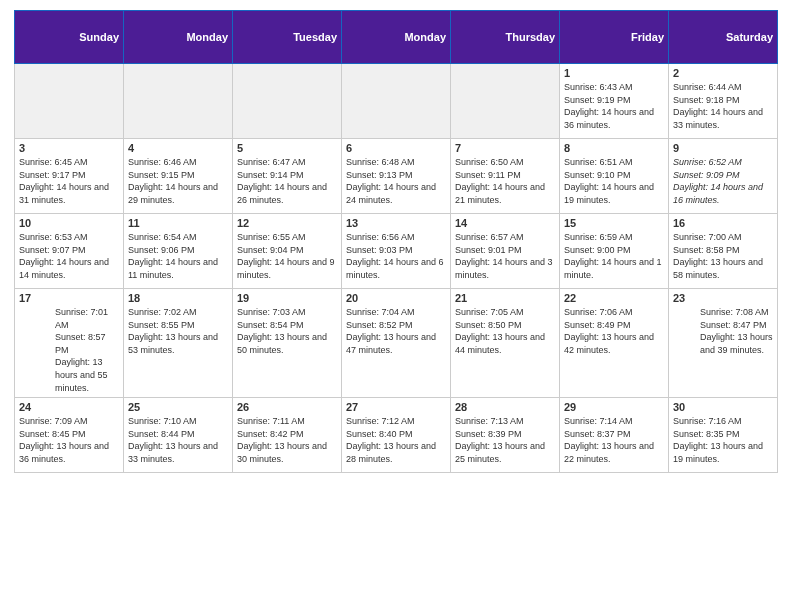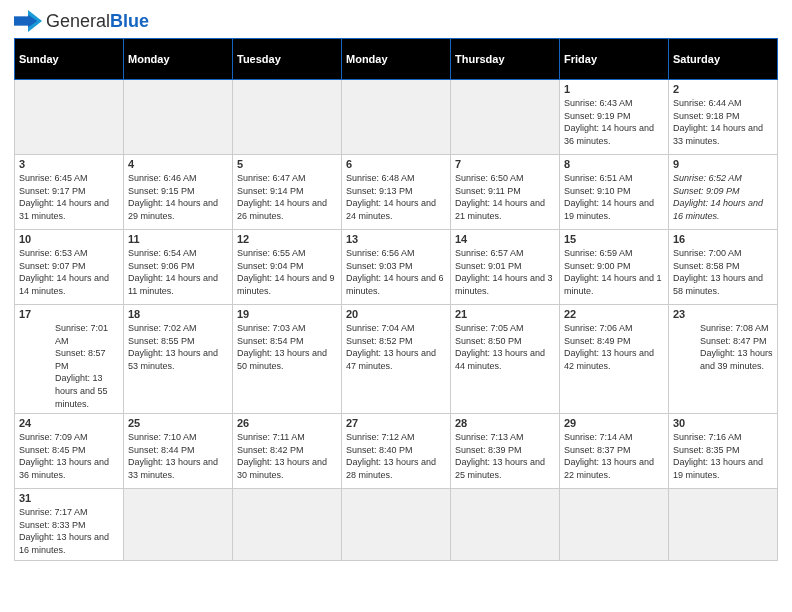--- a/index.html
+++ b/index.html
@@ -43,26 +43,26 @@
     .location {
       font-size: 14px;
       color: #555;
     }
     .calendar {
       width: 100%;
       border-collapse: collapse;
       table-layout: fixed;
     }
     .calendar th {
-      background: #000000;
+      background: #4c1d95;
       color: #fff;
       font-size: 11px;
       font-weight: bold;
-      padding: 14px 4px;
-      text-align: left;
+      padding: 20px 4px;
+      text-align: right;
       border: 1px solid #1565c0;
     }
     .calendar td {
       border: 1px solid #ccc;
       vertical-align: top;
       padding: 3px 4px;
       font-size: 9.5px;
       color: #333;
       height: 75px;
       background: #fff;
@@ -82,36 +82,20 @@
     .day-info {
       font-size: 9px;
       line-height: 1.4;
       color: #333;
     }
   </style>
 </head>
 <body>
 
 <div class="page">
-  <div class="header">
-    <div class="logo">
-      <svg class="logo-icon" viewBox="0 0 36 28" xmlns="http://www.w3.org/2000/svg">
-        <rect x="0" y="8" width="18" height="12" fill="#1565c0"></rect>
-        <polygon points="18,0 36,14 18,28" fill="#1a9ad7"></polygon>
-        <polygon points="18,6 30,14 18,22" fill="#1565c0"></polygon>
-      </svg>
-      <div>
-        <span style="font-size:18px;color:#333;">General</span><span style="font-size:18px;color:#1565c0;font-weight:bold;">Blue</span>
-      </div>
-    </div>
-    <div class="title-block">
-      <div class="month-year"></div>
-      <div class="location"></div>
-    </div>
-  </div>
 
   <table class="calendar">
     <thead>
       <tr>
       <th>Sunday</th>
           <th>Monday</th>
           <th>Tuesday</th>
           <th>Monday</th>
           <th>Thursday</th>
           <th>Friday</th>
@@ -307,29 +291,15 @@
 Sunset: 8:37 PM
 Daylight: 13 hours and 22 minutes.</div>
           </td>
           <td>
             <span class="day-number">30</span>
             <div class="day-info" style="white-space: pre-line;">Sunrise: 7:16 AM
 Sunset: 8:35 PM
 Daylight: 13 hours and 19 minutes.</div>
           </td>
         </tr>
-        <tr>
-          <td class="last-row">
-            <span class="day-number">31</span>
-            <div class="day-info" style="white-space: pre-line;">Sunrise: 7:17 AM
-Sunset: 8:33 PM
-Daylight: 13 hours and 16 minutes.</div>
-          </td>
-          <td class="empty last-row"></td>
-          <td class="empty last-row"></td>
-          <td class="empty last-row"></td>
-          <td class="empty last-row"></td>
-          <td class="empty last-row"></td>
-          <td class="empty last-row"></td>
-        </tr>
       </tbody>
   </table>
 </div>
 
 </body></html>

